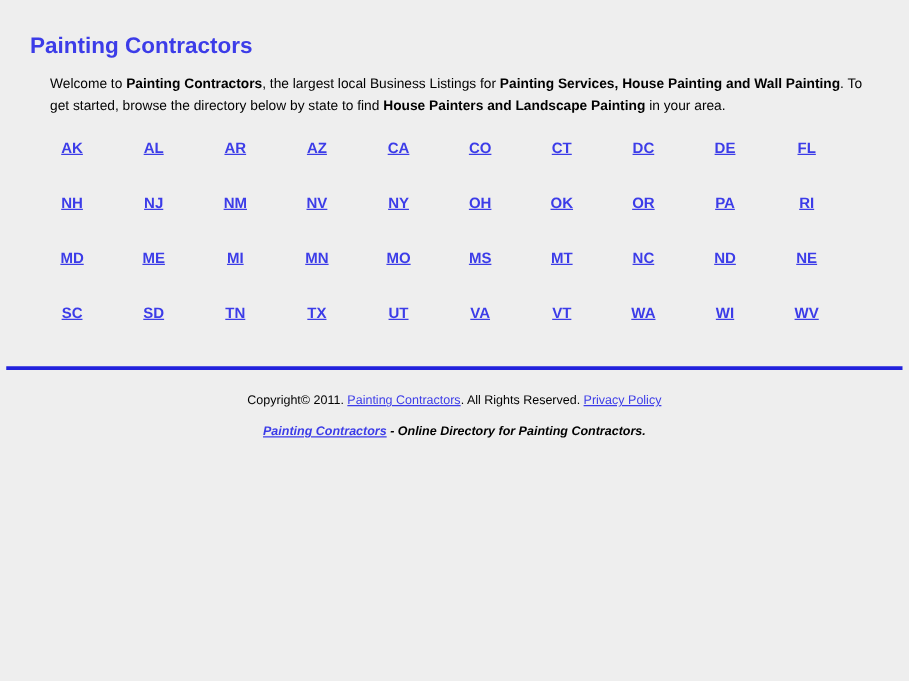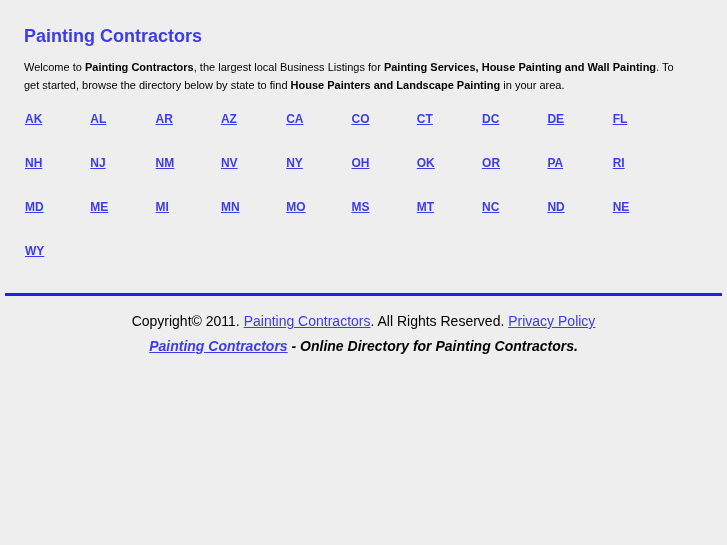--- a/index.html
+++ b/index.html
@@ -22,52 +22,52 @@
     overflow: hidden;
   }
   .page-title {
     margin: 26px 24px 11px 24px;
     font-size: 18px;
     line-height: 21px;
     font-weight: bold;
     color: var(--link);
   }
   .intro {
-    margin: 0 24px;
+    margin: 0 40px;
     width: 655px;
     font-size: 11px;
     line-height: 18px;
   }
   .intro b { font-weight: bold; }
   .states {
     margin: 2px 0 0 25px;
     width: 653px;
     border-collapse: collapse;
     table-layout: fixed;
   }
   .states td {
     height: 44px;
-    text-align: left;
+    text-align: center;
     vertical-align: middle;
     padding: 0;
   }
   a { color: var(--link); text-decoration: underline; cursor: pointer; }
   .state-link {
     font-size: 12px;
     font-weight: bold;
   }
   .divider {
     border: none;
     height: 3px;
     background: var(--divider);
     margin: 21px 5px 0 5px;
   }
   .footer {
     text-align: center;
-    font-size: 14px;
+    font-size: 10px;
     line-height: 12px;
   }
   .copyright-line { margin: 19px 0 0 0; }
   .tagline-line { margin: 13px 0 0 0; font-weight: bold; font-style: italic; }
 </style>
 </head>
 <body>
 
 <div class="page">
 
@@ -107,30 +107,30 @@
           <td><a href="#" class="state-link">MI</a></td>
           <td><a href="#" class="state-link">MN</a></td>
           <td><a href="#" class="state-link">MO</a></td>
           <td><a href="#" class="state-link">MS</a></td>
           <td><a href="#" class="state-link">MT</a></td>
           <td><a href="#" class="state-link">NC</a></td>
           <td><a href="#" class="state-link">ND</a></td>
           <td><a href="#" class="state-link">NE</a></td>
         </tr>
         <tr>
-          <td><a href="#" class="state-link">WY</a></td>
-          <td></td>
-          <td></td>
-          <td></td>
-          <td></td>
-          <td></td>
-          <td></td>
-          <td></td>
-          <td></td>
-          <td></td>
+          <td><a href="#" class="state-link">SC</a></td>
+          <td><a href="#" class="state-link">SD</a></td>
+          <td><a href="#" class="state-link">TN</a></td>
+          <td><a href="#" class="state-link">TX</a></td>
+          <td><a href="#" class="state-link">UT</a></td>
+          <td><a href="#" class="state-link">VA</a></td>
+          <td><a href="#" class="state-link">VT</a></td>
+          <td><a href="#" class="state-link">WA</a></td>
+          <td><a href="#" class="state-link">WI</a></td>
+          <td><a href="#" class="state-link">WV</a></td>
         </tr>
       </tbody>
   </table>
 
   <hr class="divider">
 
   <div class="footer">
     <p class="copyright-line"><span>Copyright© 2011. </span><a href="#" class="footer-site-link">Painting Contractors</a><span>. All Rights Reserved. </span><a href="#" class="privacy-link">Privacy Policy</a></p>
     <p class="tagline-line"><a href="#" class="tagline-site-link">Painting Contractors</a><span> - Online Directory for Painting Contractors.</span></p>
   </div>

